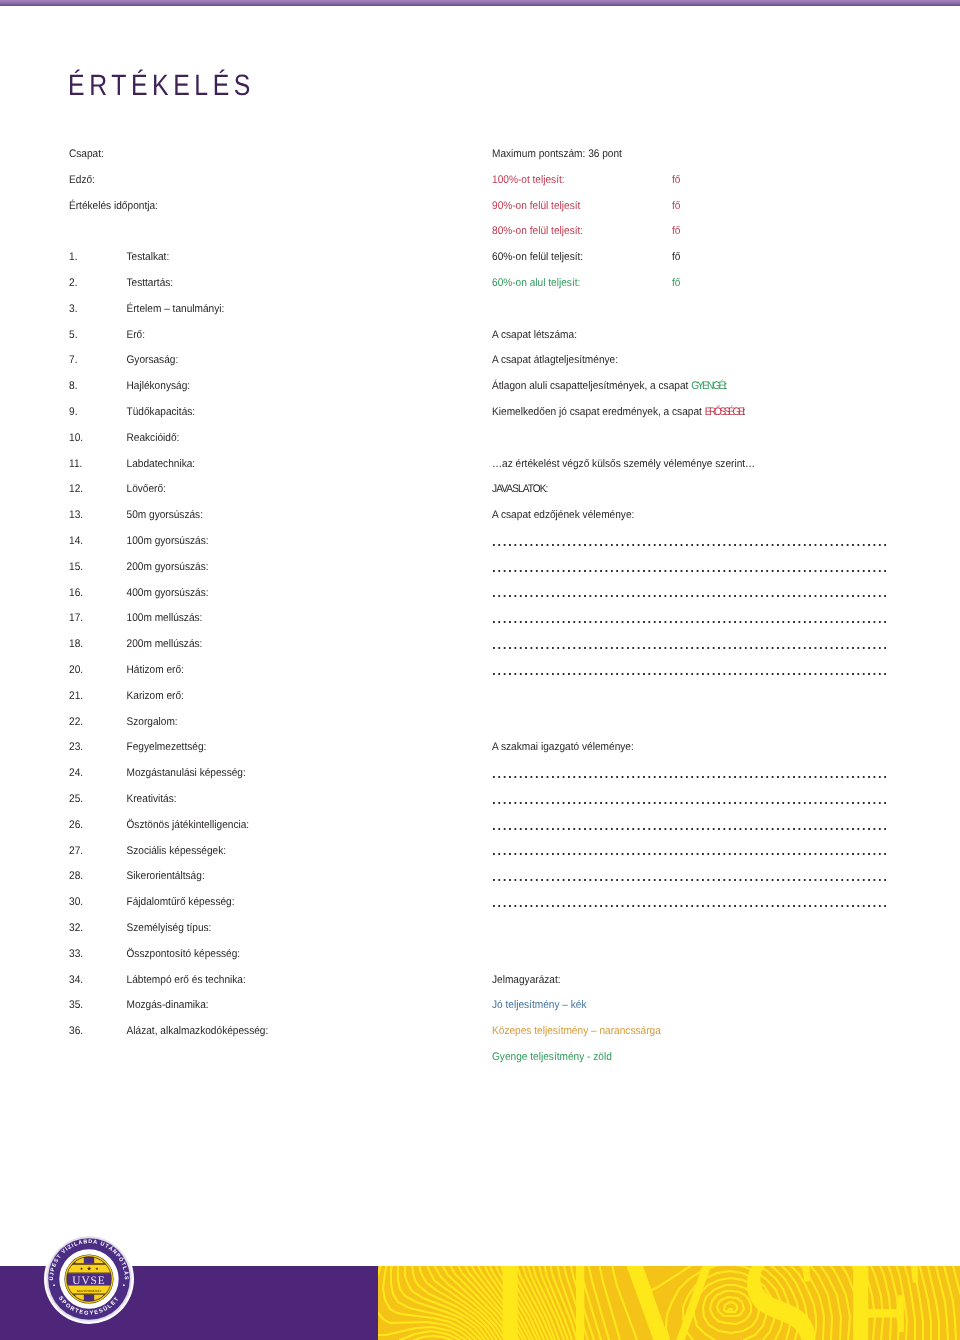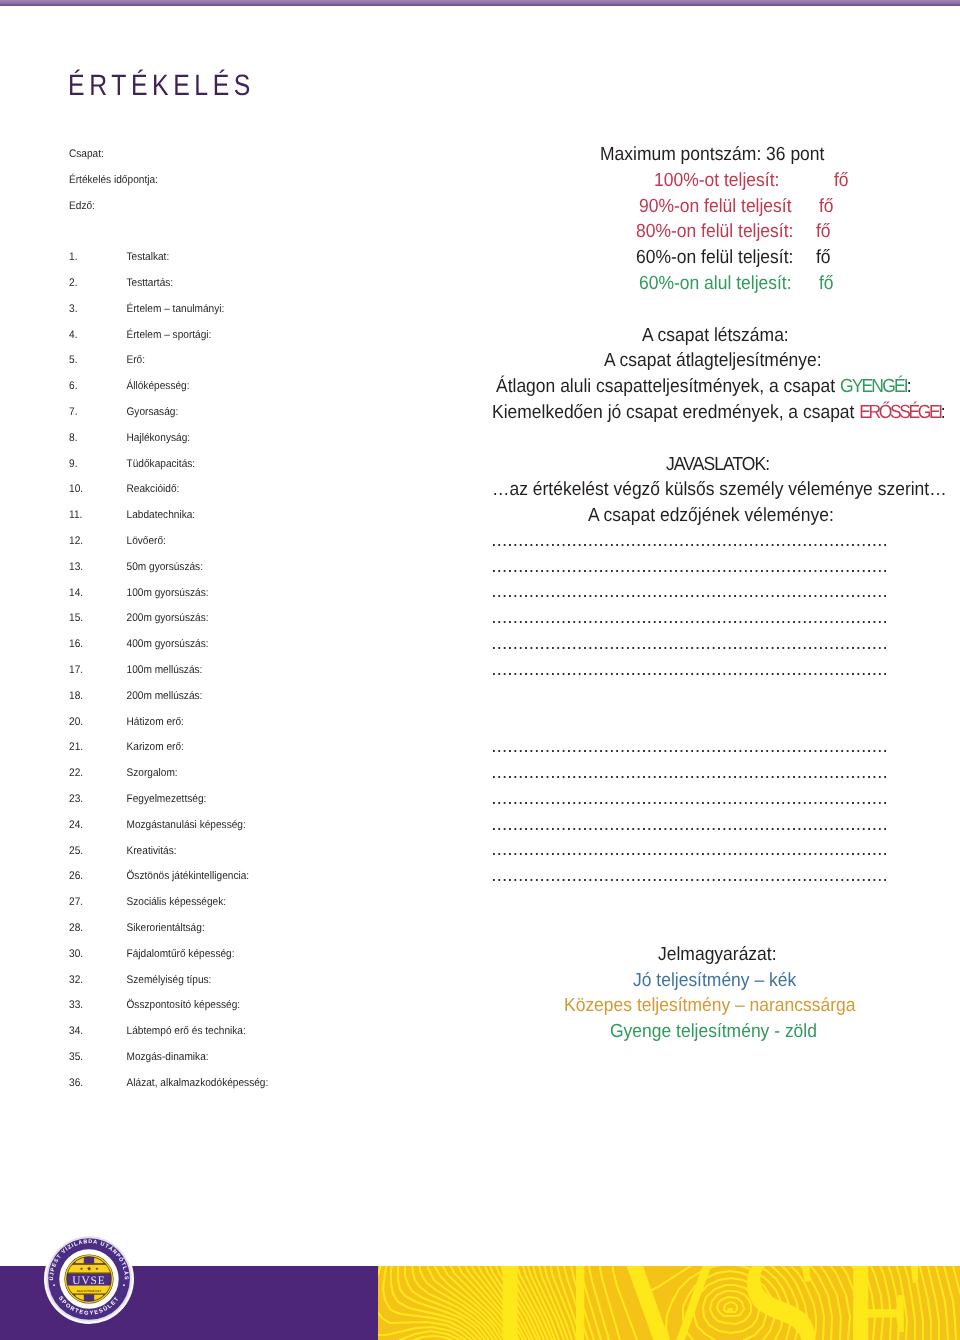--- a/index.html
+++ b/index.html
@@ -9,21 +9,21 @@
   -webkit-font-smoothing:antialiased;text-rendering:geometricPrecision;}
 .topbar{position:absolute;left:0;top:0;width:960px;height:6px;
   background:linear-gradient(to bottom,#a082b9 0%,#9479b0 35%,#7a5c9c 75%,#6b4d8f 100%);}
 .page-title{position:absolute;left:68px;top:72px;font-size:29.4px;letter-spacing:5.4px;
   color:#3f2357;font-weight:400;line-height:27px;white-space:nowrap;transform:scaleX(0.845);transform-origin:0 50%;}
 .leftcol{position:absolute;left:69px;top:142px;width:420px;}
 .rightcol{position:absolute;left:492px;top:142px;width:460px;}
 .row{height:25.81px;font-size:11px;line-height:25.81px;white-space:nowrap;}
 .row > .sq, .rr > .sq{display:inline-block;transform:scaleX(0.92);transform-origin:0 50%;white-space:nowrap;}
 .rnum{display:inline-block;width:62.5px;}
-.rr{position:relative;height:25.81px;font-size:19px;line-height:25.81px;white-space:nowrap;text-align:center;}
+.rr{position:relative;height:25.81px;font-size:11px;line-height:25.81px;white-space:nowrap;}
 .unit{position:absolute;left:195.6px;top:0;}
 .c-red{color:#c0394f;}
 .c-green{color:#319a5c;}
 .c-blue{color:#4173a0;}
 .c-orange{color:#d49a36;}
 .c-dark{color:#231f20;}
 .caps2{letter-spacing:-1.0px;}
 .caps{letter-spacing:-2.6px;}
 .capsg{letter-spacing:-2.0px;}
 .dotline{position:relative;height:25.81px;}
@@ -37,29 +37,27 @@
   letter-spacing:12px;line-height:1;white-space:nowrap;color:#ffe81a;transform:scaleX(0.86);transform-origin:0 0;}
 .logo{position:absolute;left:44.4px;top:1234.3px;width:90px;height:90px;}
 </style>
 </head>
 <body>
 
 <div class="topbar"></div>
 <div class="page-title">ÉRTÉKELÉS</div>
 <div class="leftcol">
 <div class="row"><span class="sq"><span class="rlabel">Csapat:</span></span></div>
+<div class="row"><span class="sq"><span class="rlabel">Edző:</span></span></div>
 <div class="row"><span class="sq"><span class="rlabel">Értékelés időpontja:</span></span></div>
-<div class="row"><span class="sq"><span class="rlabel">Edző:</span></span></div>
 <div class="row"><span class="sq"></span></div>
 <div class="row"><span class="sq"><span class="rnum">1.</span><span class="rlabel">Testalkat:</span></span></div>
 <div class="row"><span class="sq"><span class="rnum">2.</span><span class="rlabel">Testtartás:</span></span></div>
 <div class="row"><span class="sq"><span class="rnum">3.</span><span class="rlabel">Értelem – tanulmányi:</span></span></div>
-<div class="row"><span class="sq"><span class="rnum">4.</span><span class="rlabel">Értelem – sportági:</span></span></div>
 <div class="row"><span class="sq"><span class="rnum">5.</span><span class="rlabel">Erő:</span></span></div>
-<div class="row"><span class="sq"><span class="rnum">6.</span><span class="rlabel">Állóképesség:</span></span></div>
 <div class="row"><span class="sq"><span class="rnum">7.</span><span class="rlabel">Gyorsaság:</span></span></div>
 <div class="row"><span class="sq"><span class="rnum">8.</span><span class="rlabel">Hajlékonyság:</span></span></div>
 <div class="row"><span class="sq"><span class="rnum">9.</span><span class="rlabel">Tüdőkapacitás:</span></span></div>
 <div class="row"><span class="sq"><span class="rnum">10.</span><span class="rlabel">Reakcióidő:</span></span></div>
 <div class="row"><span class="sq"><span class="rnum">11.</span><span class="rlabel">Labdatechnika:</span></span></div>
 <div class="row"><span class="sq"><span class="rnum">12.</span><span class="rlabel">Lövőerő:</span></span></div>
 <div class="row"><span class="sq"><span class="rnum">13.</span><span class="rlabel">50m gyorsúszás:</span></span></div>
 <div class="row"><span class="sq"><span class="rnum">14.</span><span class="rlabel">100m gyorsúszás:</span></span></div>
 <div class="row"><span class="sq"><span class="rnum">15.</span><span class="rlabel">200m gyorsúszás:</span></span></div>
 <div class="row"><span class="sq"><span class="rnum">16.</span><span class="rlabel">400m gyorsúszás:</span></span></div>
@@ -87,22 +85,22 @@
 <div class="rr"><span class="sq"><span class="c-red">90%-on felül teljesít</span><span class="unit c-red">fő</span></span></div>
 <div class="rr"><span class="sq"><span class="c-red">80%-on felül teljesít:</span><span class="unit c-red">fő</span></span></div>
 <div class="rr"><span class="sq"><span class="c-dark">60%-on felül teljesít:</span><span class="unit c-dark">fő</span></span></div>
 <div class="rr"><span class="sq"><span class="c-green">60%-on alul teljesít:</span><span class="unit c-green">fő</span></span></div>
 <div class="rr"><span class="sq"></span></div>
 <div class="rr"><span class="sq"><span class="">A csapat létszáma:</span></span></div>
 <div class="rr"><span class="sq"><span class="">A csapat átlagteljesítménye:</span></span></div>
 <div class="rr"><span class="sq"><span class="">Átlagon aluli csapatteljesítmények, a csapat </span><span class="c-green capsg">GYENGÉI</span><span class="">:</span></span></div>
 <div class="rr"><span class="sq"><span class="">Kiemelkedően jó csapat eredmények, a csapat </span><span class="c-red caps">ERŐSSÉGEI</span><span class="">:</span></span></div>
 <div class="rr"><span class="sq"></span></div>
+<div class="rr"><span class="sq"><span class="">…az értékelést végző külsős személy véleménye szerint…</span></span></div>
 <div class="rr"><span class="sq"><span class="caps2">JAVASLATOK:</span></span></div>
-<div class="rr"><span class="sq"><span class="">…az értékelést végző külsős személy véleménye szerint…</span></span></div>
 <div class="rr"><span class="sq"><span class="">A csapat edzőjének véleménye:</span></span></div>
 <div class="dotline">
       <i></i>
     </div>
 <div class="dotline">
       <i></i>
     </div>
 <div class="dotline">
       <i></i>
     </div>
@@ -110,20 +108,21 @@
       <i></i>
     </div>
 <div class="dotline">
       <i></i>
     </div>
 <div class="dotline">
       <i></i>
     </div>
 <div class="rr"><span class="sq"></span></div>
 <div class="rr"><span class="sq"></span></div>
+<div class="rr"><span class="sq"><span class="">A szakmai igazgató véleménye:</span></span></div>
 <div class="dotline">
       <i></i>
     </div>
 <div class="dotline">
       <i></i>
     </div>
 <div class="dotline">
       <i></i>
     </div>
 <div class="dotline">

